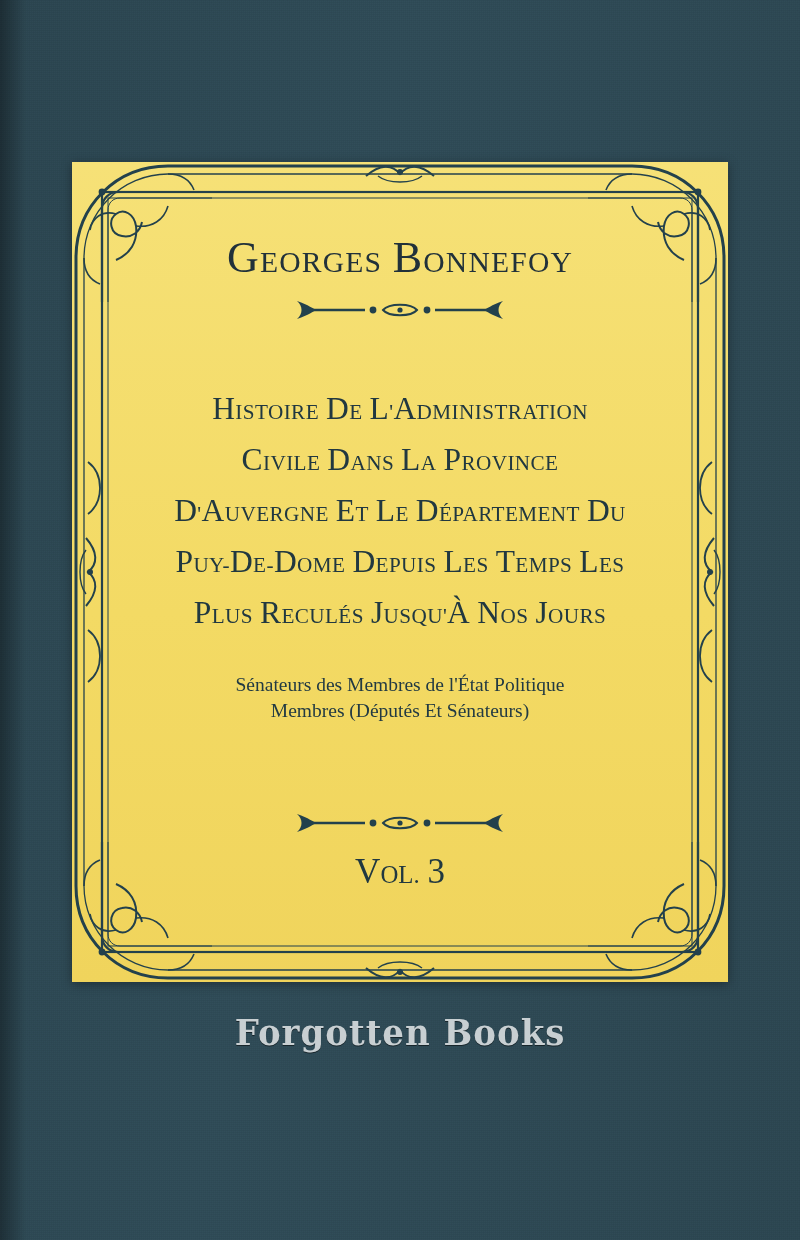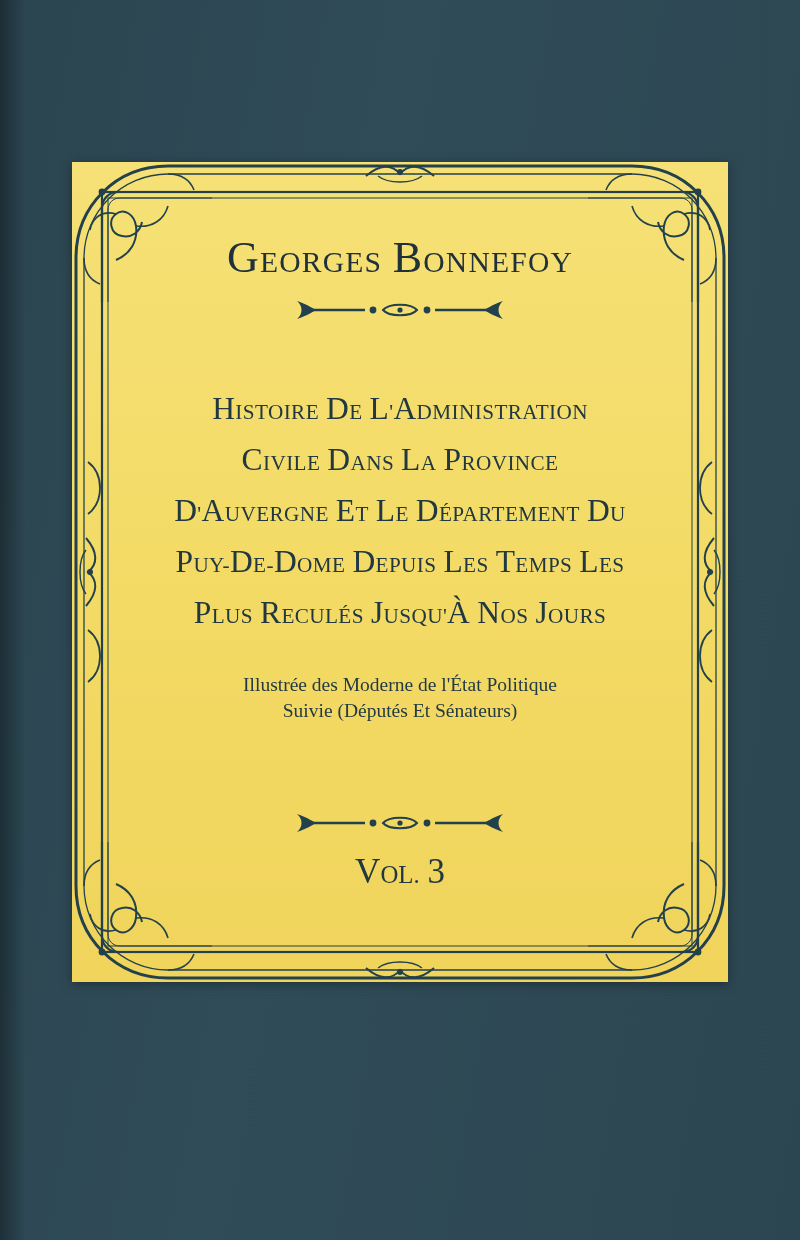--- a/index.html
+++ b/index.html
@@ -250,33 +250,36 @@
 
     <div id="title-block">
       <div class="title-line"><span class="cap">H</span><span style="font-size: 0.8em;">I</span><span style="font-size: 0.8em;">S</span><span style="font-size: 0.8em;">T</span><span style="font-size: 0.8em;">O</span><span style="font-size: 0.8em;">I</span><span style="font-size: 0.8em;">R</span><span style="font-size: 0.8em;">E</span> <span class="cap">D</span><span style="font-size: 0.8em;">E</span> <span class="cap">L</span><span style="font-size: 0.8em;">'</span><span class="cap">A</span><span style="font-size: 0.8em;">D</span><span style="font-size: 0.8em;">M</span><span style="font-size: 0.8em;">I</span><span style="font-size: 0.8em;">N</span><span style="font-size: 0.8em;">I</span><span style="font-size: 0.8em;">S</span><span style="font-size: 0.8em;">T</span><span style="font-size: 0.8em;">R</span><span style="font-size: 0.8em;">A</span><span style="font-size: 0.8em;">T</span><span style="font-size: 0.8em;">I</span><span style="font-size: 0.8em;">O</span><span style="font-size: 0.8em;">N</span></div>
       <div class="title-line"><span class="cap">C</span><span style="font-size: 0.8em;">I</span><span style="font-size: 0.8em;">V</span><span style="font-size: 0.8em;">I</span><span style="font-size: 0.8em;">L</span><span style="font-size: 0.8em;">E</span> <span class="cap">D</span><span style="font-size: 0.8em;">A</span><span style="font-size: 0.8em;">N</span><span style="font-size: 0.8em;">S</span> <span class="cap">L</span><span style="font-size: 0.8em;">A</span> <span class="cap">P</span><span style="font-size: 0.8em;">R</span><span style="font-size: 0.8em;">O</span><span style="font-size: 0.8em;">V</span><span style="font-size: 0.8em;">I</span><span style="font-size: 0.8em;">N</span><span style="font-size: 0.8em;">C</span><span style="font-size: 0.8em;">E</span></div>
       <div class="title-line"><span class="cap">D</span><span style="font-size: 0.8em;">'</span><span class="cap">A</span><span style="font-size: 0.8em;">U</span><span style="font-size: 0.8em;">V</span><span style="font-size: 0.8em;">E</span><span style="font-size: 0.8em;">R</span><span style="font-size: 0.8em;">G</span><span style="font-size: 0.8em;">N</span><span style="font-size: 0.8em;">E</span> <span class="cap">E</span><span style="font-size: 0.8em;">T</span> <span class="cap">L</span><span style="font-size: 0.8em;">E</span> <span class="cap">D</span><span style="font-size: 0.8em;">É</span><span style="font-size: 0.8em;">P</span><span style="font-size: 0.8em;">A</span><span style="font-size: 0.8em;">R</span><span style="font-size: 0.8em;">T</span><span style="font-size: 0.8em;">E</span><span style="font-size: 0.8em;">M</span><span style="font-size: 0.8em;">E</span><span style="font-size: 0.8em;">N</span><span style="font-size: 0.8em;">T</span> <span class="cap">D</span><span style="font-size: 0.8em;">U</span></div>
       <div class="title-line"><span class="cap">P</span><span style="font-size: 0.8em;">U</span><span style="font-size: 0.8em;">Y</span><span style="font-size: 0.8em;">-</span><span class="cap">D</span><span style="font-size: 0.8em;">E</span><span style="font-size: 0.8em;">-</span><span class="cap">D</span><span style="font-size: 0.8em;">O</span><span style="font-size: 0.8em;">M</span><span style="font-size: 0.8em;">E</span> <span class="cap">D</span><span style="font-size: 0.8em;">E</span><span style="font-size: 0.8em;">P</span><span style="font-size: 0.8em;">U</span><span style="font-size: 0.8em;">I</span><span style="font-size: 0.8em;">S</span> <span class="cap">L</span><span style="font-size: 0.8em;">E</span><span style="font-size: 0.8em;">S</span> <span class="cap">T</span><span style="font-size: 0.8em;">E</span><span style="font-size: 0.8em;">M</span><span style="font-size: 0.8em;">P</span><span style="font-size: 0.8em;">S</span> <span class="cap">L</span><span style="font-size: 0.8em;">E</span><span style="font-size: 0.8em;">S</span></div>
       <div class="title-line"><span class="cap">P</span><span style="font-size: 0.8em;">L</span><span style="font-size: 0.8em;">U</span><span style="font-size: 0.8em;">S</span> <span class="cap">R</span><span style="font-size: 0.8em;">E</span><span style="font-size: 0.8em;">C</span><span style="font-size: 0.8em;">U</span><span style="font-size: 0.8em;">L</span><span style="font-size: 0.8em;">É</span><span style="font-size: 0.8em;">S</span> <span class="cap">J</span><span style="font-size: 0.8em;">U</span><span style="font-size: 0.8em;">S</span><span style="font-size: 0.8em;">Q</span><span style="font-size: 0.8em;">U</span><span style="font-size: 0.8em;">'</span><span class="cap">À</span> <span class="cap">N</span><span style="font-size: 0.8em;">O</span><span style="font-size: 0.8em;">S</span> <span class="cap">J</span><span style="font-size: 0.8em;">O</span><span style="font-size: 0.8em;">U</span><span style="font-size: 0.8em;">R</span><span style="font-size: 0.8em;">S</span></div>
     </div>
 
     <div id="subtitle-block">
-      <div class="subtitle-line">Illustrée des Moderne de l'État Politique</div>
-      <div class="subtitle-line">Suivie (Députés Et Sénateurs)</div>
+      <div class="subtitle-line">Sénateurs des Membres de l'État Politique</div>
+      <div class="subtitle-line">Membres (Députés Et Sénateurs)</div>
     </div>
 
     <svg id="divider-bottom" viewBox="0 0 210 26">
       <path d="M8,13 L70,13" stroke="#23414c" stroke-width="2.4" fill="none"></path>
       <path d="M140,13 L202,13" stroke="#23414c" stroke-width="2.4" fill="none"></path>
       <path d="M2,4 C14,8 18,12 22,13 C18,14 14,18 2,22 C8,17 8,9 2,4 Z" fill="#23414c"></path>
       <path d="M208,4 C196,8 192,12 188,13 C192,14 196,18 208,22 C202,17 202,9 208,4 Z" fill="#23414c"></path>
       <circle cx="78" cy="13" r="3.4" fill="#23414c"></circle>
       <circle cx="132" cy="13" r="3.4" fill="#23414c"></circle>
       <path d="M88,13 C94,6 116,6 122,13 C116,20 94,20 88,13 Z" fill="none" stroke="#23414c" stroke-width="2"></path>
       <circle cx="105" cy="13" r="2.6" fill="#23414c"></circle>
     </svg>
 
     <div id="volume"><span class="cap">V</span><span style="font-size: 0.8em;">O</span><span style="font-size: 0.8em;">L</span><span style="font-size: 0.8em;">.</span> <span class="cap">3</span></div>
 
   </div>
 
+  <div id="publisher">
+    <span class="fraktur">Forgotten Books</span>
+  </div>
 
 </div>
 
 </body></html>

